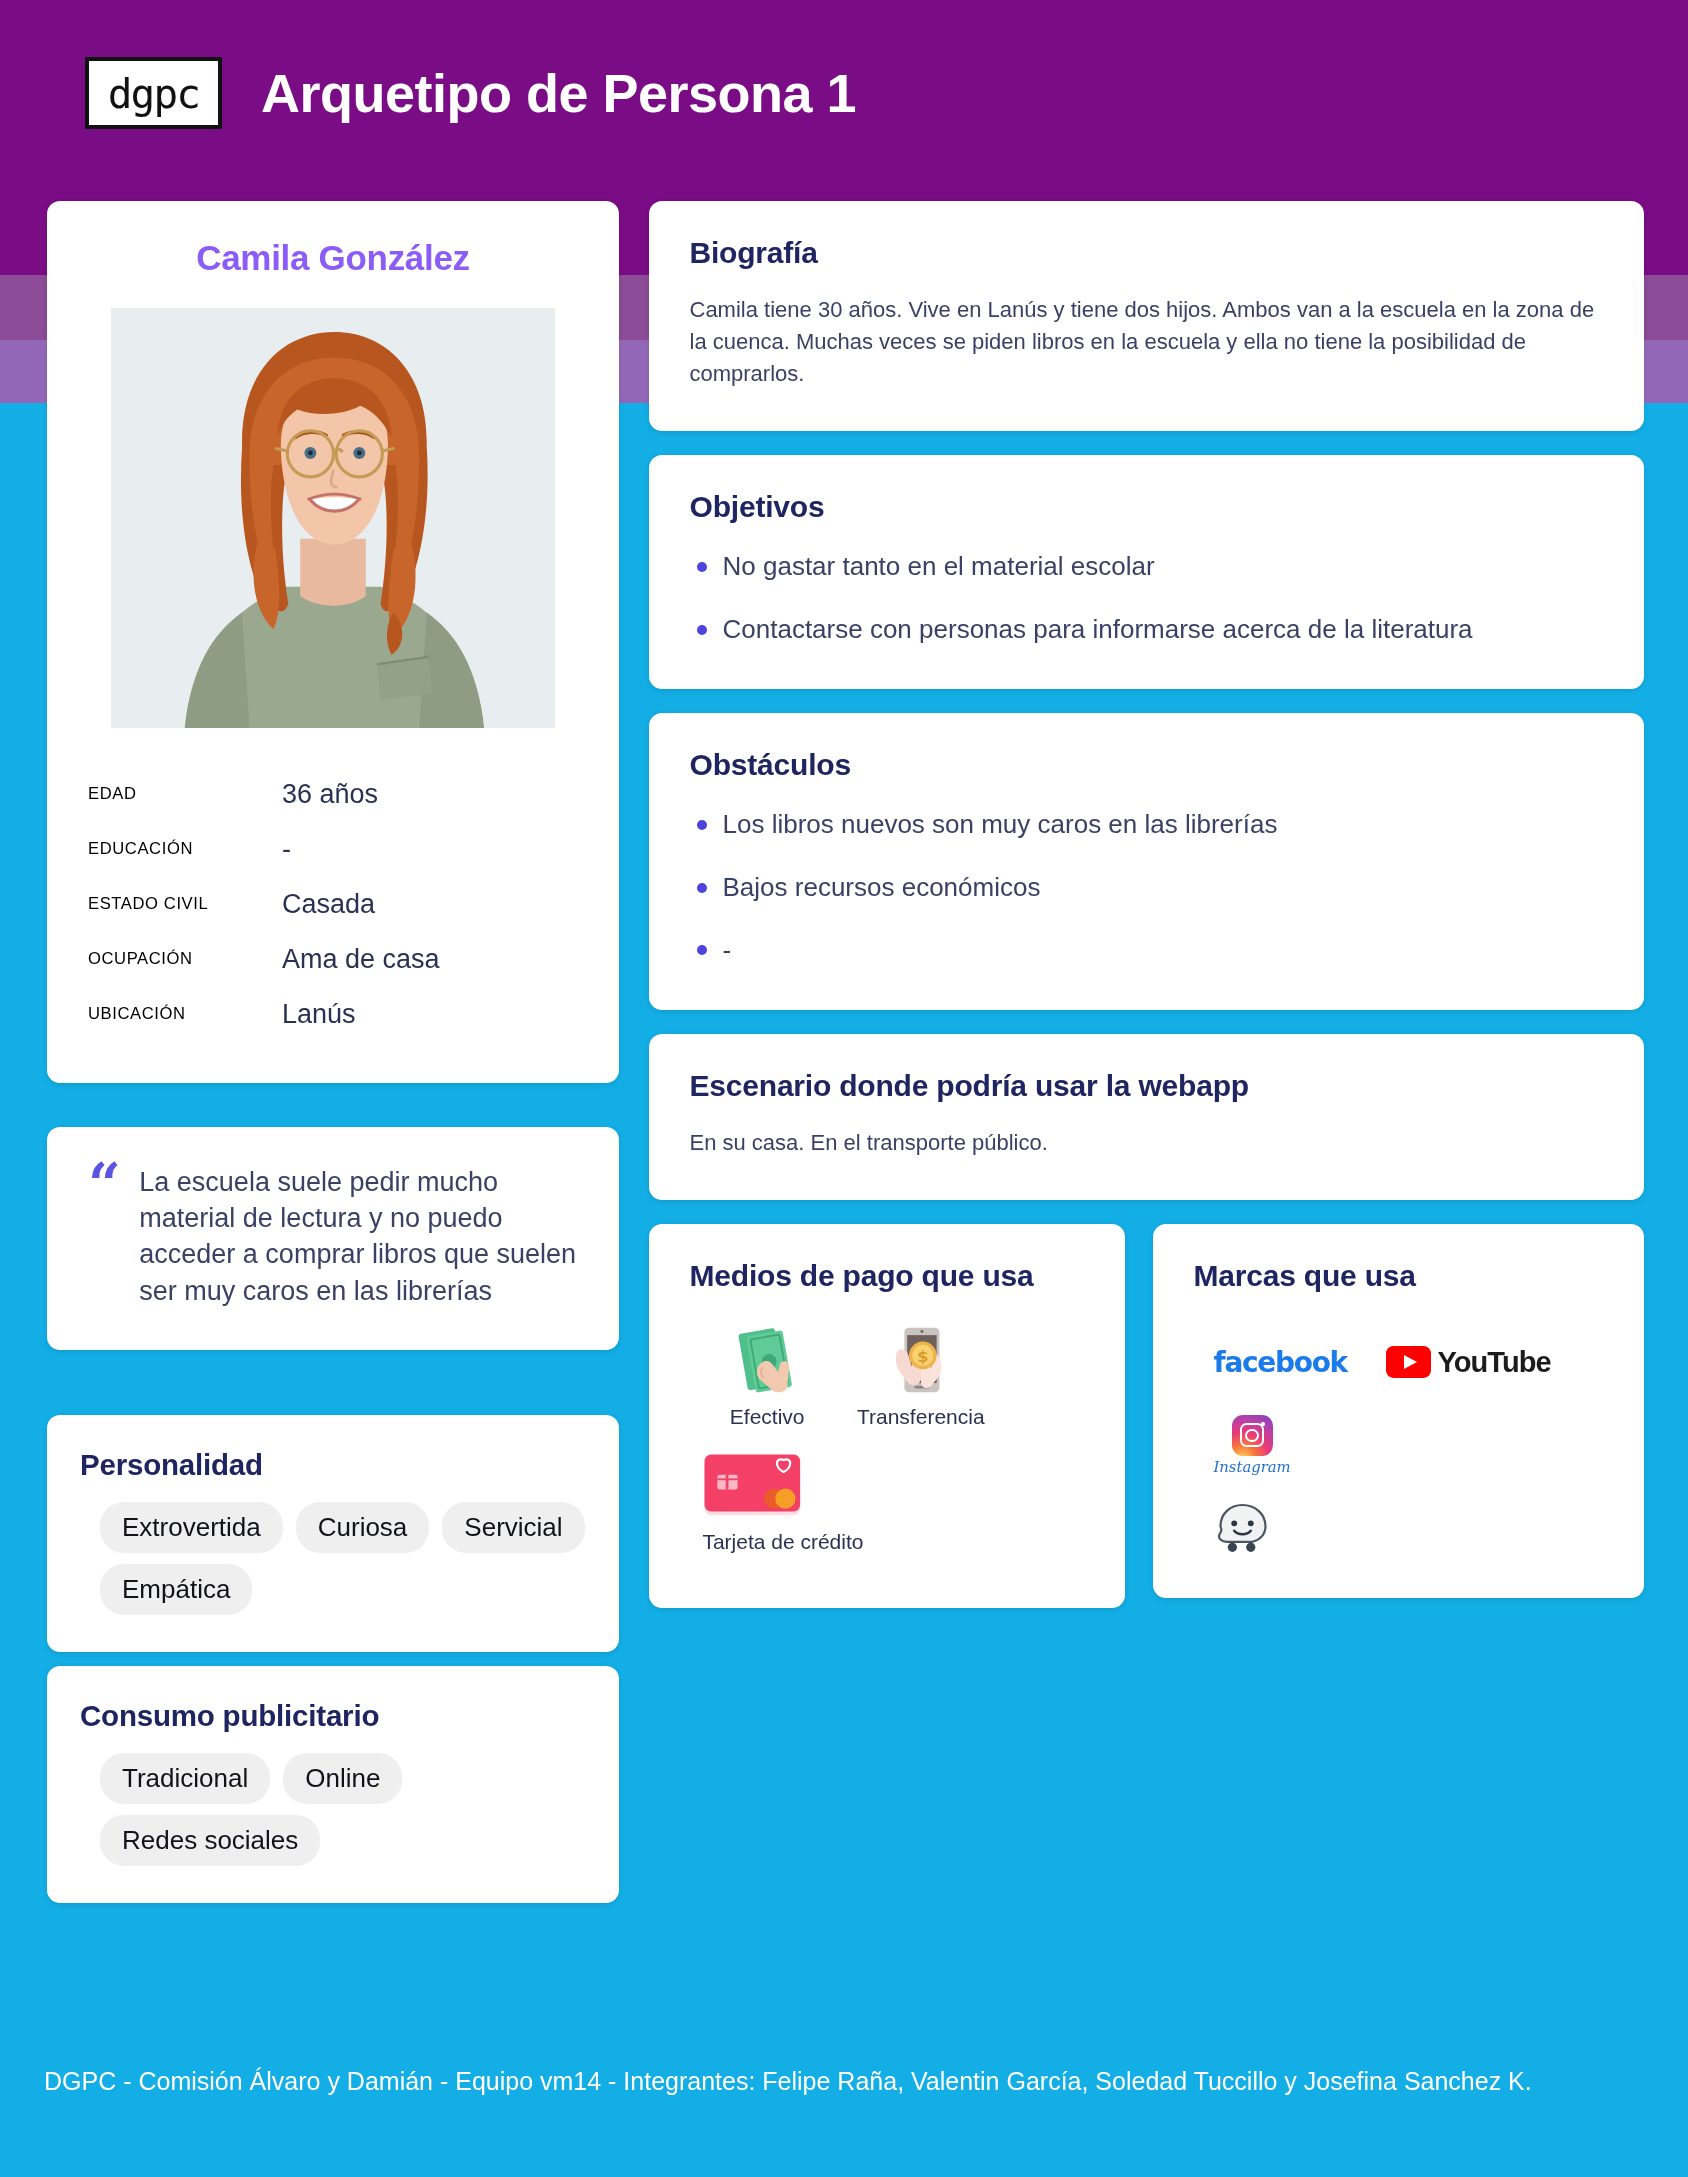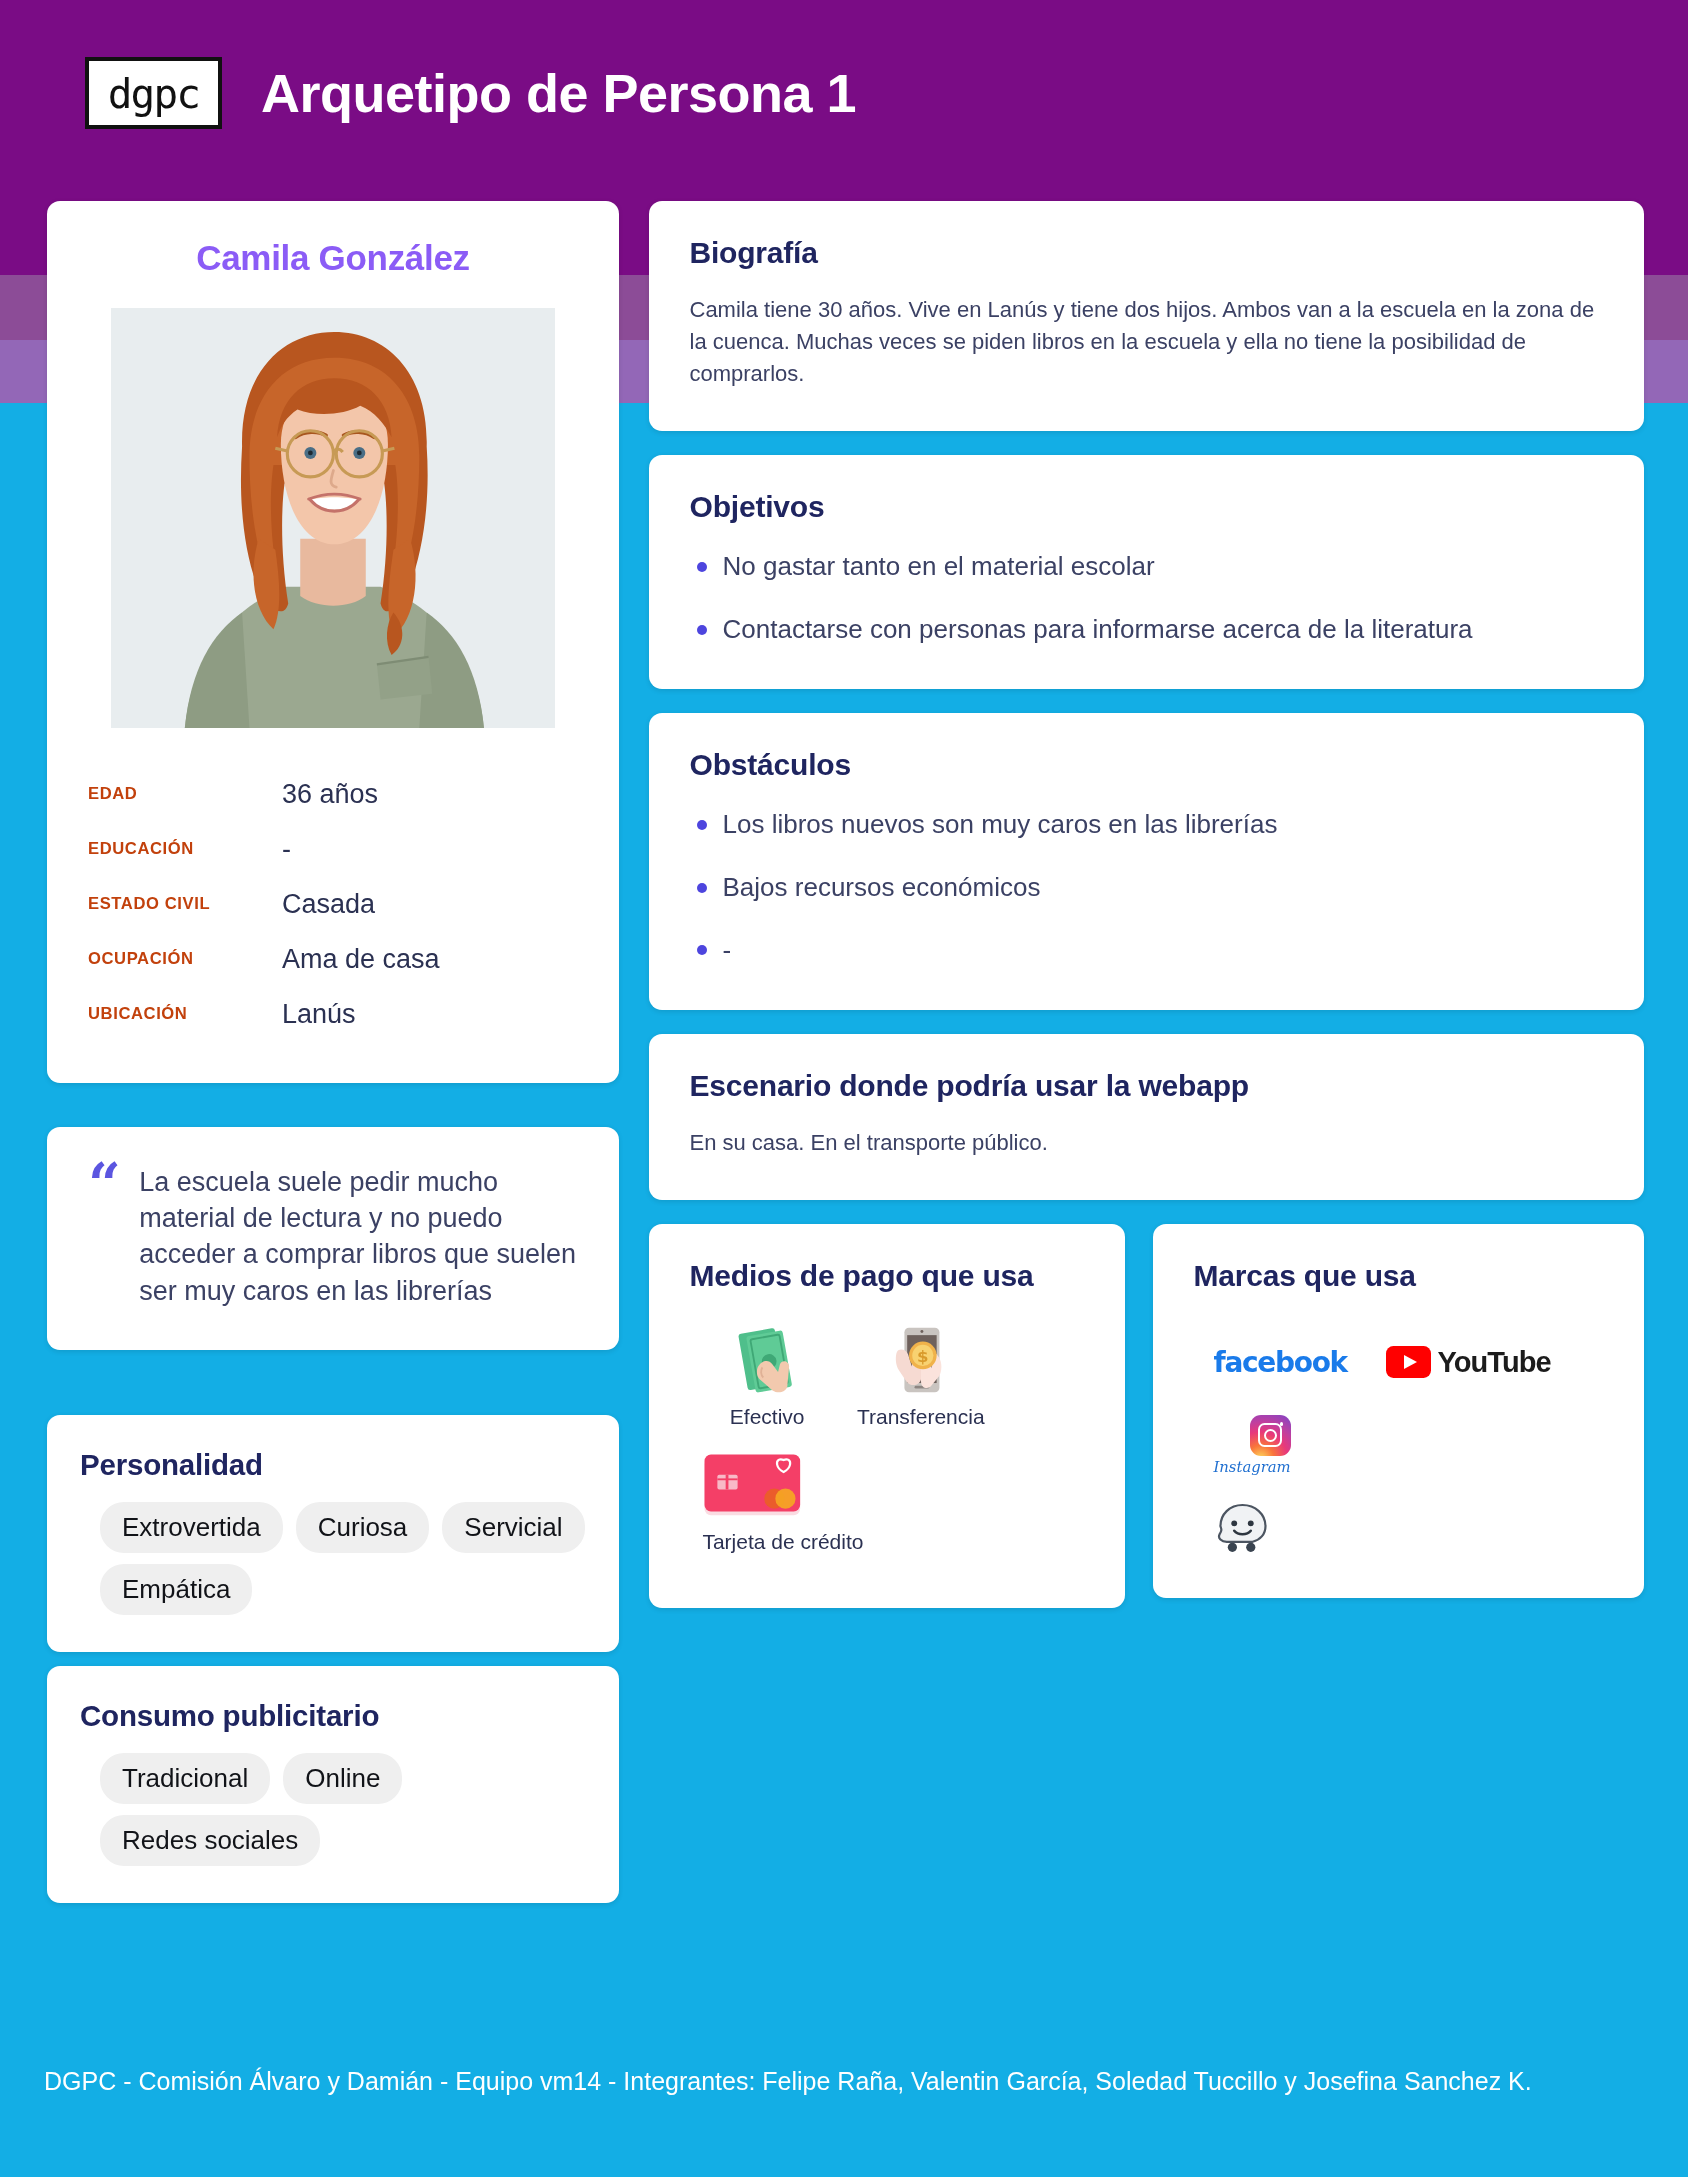--- a/index.html
+++ b/index.html
@@ -105,23 +105,23 @@
     position: relative;
     background: #E7EDEE;
   }
   .portrait-svg { display:block; width: 100%; height: 100%; }
 
   
   .attrs { width: 100%; border-collapse: collapse; }
   .attrs tr { height: 55px; }
   .attr-key {
     font-size: 16.6px;
-    font-weight: 700;
+    font-weight: 400;
     letter-spacing: 0.6px;
-    color: #c2410c;
+    color: #000000;
     vertical-align: middle;
     width: 194px;
     text-transform: uppercase;
   }
   .attr-val {
     font-size: 27px;
     color: #2B3152;
     vertical-align: middle;
   }
 
@@ -241,21 +241,21 @@
     content: "";
     border-left: 13px solid #ffffff;
     border-top: 7.4px solid transparent;
     border-bottom: 7.4px solid transparent;
     margin-left: 3.7px;
   }
   .yt-word {
     font-size: 29px; font-weight: 700; color: #1C1C1C; letter-spacing: -0.9px;
   }
   
-  .ig { display: flex; flex-direction: column; align-items: flex-end; }
+  .ig { display: flex; flex-direction: column; align-items: center; }
   .ig-tile {
     width: 41px; height: 41px; border-radius: 11px;
     background: radial-gradient(circle at 26% 106%, #FDD85C 0%, #F9753B 25%, #E8397A 50%, #BE3FA0 70%, #7C44C9 100%);
     display: flex; align-items: center; justify-content: center;
     position: relative;
   }
   .ig-tile::before {
     content: "";
     width: 20px; height: 20px;
     border: 2.8px solid #ffffff;

